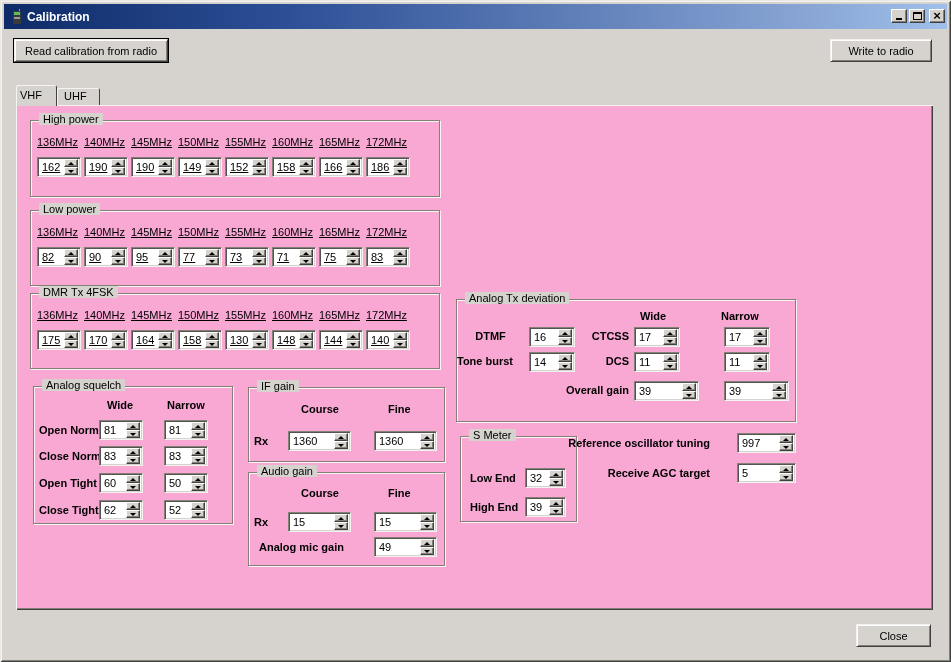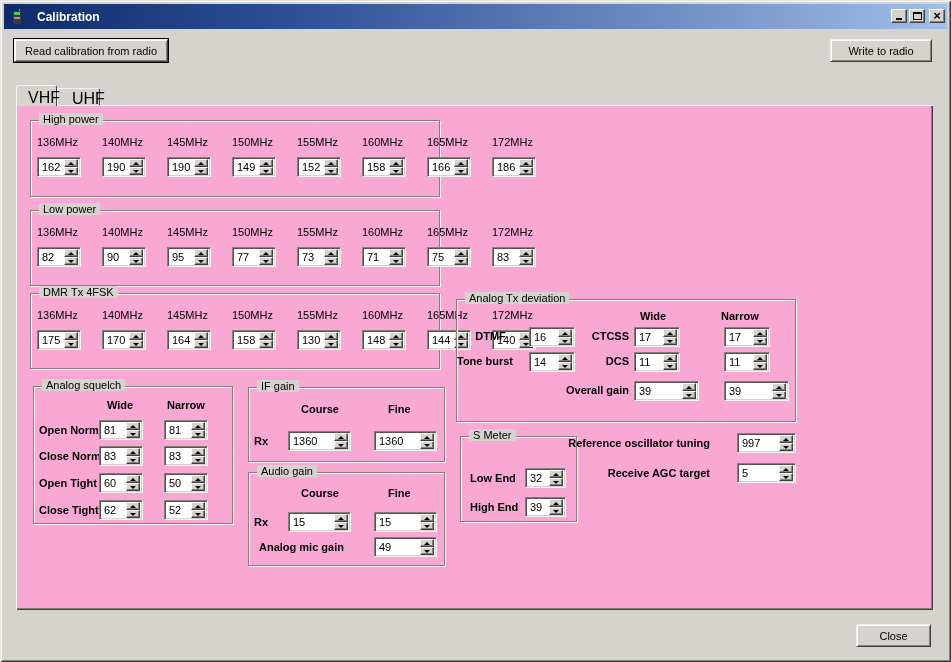--- a/index.html
+++ b/index.html
@@ -3,47 +3,47 @@
 <meta charset="utf-8">
 <style>
   html,body{margin:0;padding:0;background:#808080;}
   *{box-sizing:border-box;font-family:"Liberation Sans",sans-serif;}
   .window{position:relative;width:951px;height:662px;background:#d6d3ce;
     box-shadow:inset 1px 1px 0 #e9e7e3,inset -1px -1px 0 #404040,inset 2px 2px 0 #f5f4f1,inset -2px -2px 0 #848078;
     overflow:hidden;}
   .titlebar{position:absolute;left:4px;top:4px;width:943px;height:25px;
     background:linear-gradient(to right,#0e2b68,#2c4f96 30%,#88a5d4 85%,#9fc0ea);
     display:flex;align-items:center;}
-  .titlebar .title{color:#ffffff;font-size:12px;font-weight:bold;margin-left:12px;}
+  .titlebar .title{color:#ffffff;font-size:12px;font-weight:bold;margin-left:2px;}
   .app-icon{width:16px;height:16px;margin-left:5px;flex:0 0 auto;}
   .winbtns{position:absolute;top:5px;right:2px;display:flex;}
   .wbtn{width:16px;height:14px;background:#d6d3ce;margin-left:2px;
     border:1px solid;border-color:#ffffff #404040 #404040 #ffffff;
     box-shadow:inset -1px -1px 0 #848078;
     display:flex;align-items:center;justify-content:center;cursor:default;}
   .wbtn.gap{margin-left:4px;}
   .g-min{width:6px;height:2px;background:#000;margin-top:6px;}
   .g-max{width:9px;height:8px;border:1px solid #000;border-top-width:2px;}
   .g-x{font-size:13px;font-weight:bold;line-height:10px;color:#000;font-style:normal;}
   .btn{position:absolute;background:#d6d3ce;color:#000;font-size:11px;
     border:1px solid;border-color:#f2f1ef #404040 #404040 #f2f1ef;
     box-shadow:inset 1px 1px 0 #ffffff,inset -1px -1px 0 #848078;
     display:flex;align-items:center;justify-content:center;cursor:default;}
   .btn.default{box-shadow:0 0 0 1px #000,inset 1px 1px 0 #ffffff,inset -1px -1px 0 #848078;}
   .tab{position:absolute;background:#d6d3ce;z-index:3;border-radius:2px 2px 0 0;
     box-shadow:inset 1px 1px 0 #f5f4f2,inset -1px 0 0 #404040;
-    display:flex;align-items:flex-start;padding:4px 0 0 12px;font-size:16px;}
+    display:flex;align-items:flex-start;padding:4px 0 0 4px;font-size:11px;}
   .tab.back{z-index:1;padding-top:2px;}
   .pane{position:absolute;left:16px;top:105px;width:917px;height:505px;background:#f9a8d4;
     box-shadow:inset 1px 1px 0 #f5f4f2,inset -1px -1px 0 #404040,inset -2px -2px 0 #848078;}
   .grp{position:absolute;border:1px solid #848078;
     box-shadow:inset 1px 1px 0 #f6f5f3,1px 1px 0 #f6f5f3;}
   .legend{position:absolute;top:-8px;left:8px;background:#d6d3ce;padding:0 4px;font-size:11px;white-space:nowrap;}
   .lbl{position:absolute;font-size:11px;color:#000;white-space:nowrap;font-weight:bold;}
-  .row{position:absolute;display:flex;gap:21px;}
+  .row{position:absolute;display:flex;gap:3px;text-decoration:underline;}
   .flbl{width:44px;font-size:11px;white-space:nowrap;}
   .spin{position:absolute;height:20px;background:#fff;display:flex;
     border:1px solid;border-color:#848078 #f4f3f1 #f4f3f1 #848078;
     box-shadow:inset 1px 1px 0 #55534f,inset -1px -1px 0 #d6d3ce;}
   .spin.rel{position:relative;flex:0 0 auto;}
   .w41{width:41px}.w44{width:44px}.w46{width:46px}.w59{width:59px}.w63{width:63px}.w65{width:65px}
   .sv{flex:1;display:flex;align-items:center;padding-left:4px;font-size:11px;color:#000;overflow:hidden;}
   .sb{width:16px;display:flex;flex-direction:column;justify-content:center;padding-right:1px;gap:0;}
   .su,.sd{height:8px;width:14px;background:#d6d3ce;
     border:1px solid;border-color:#ffffff #404040 #404040 #ffffff;

